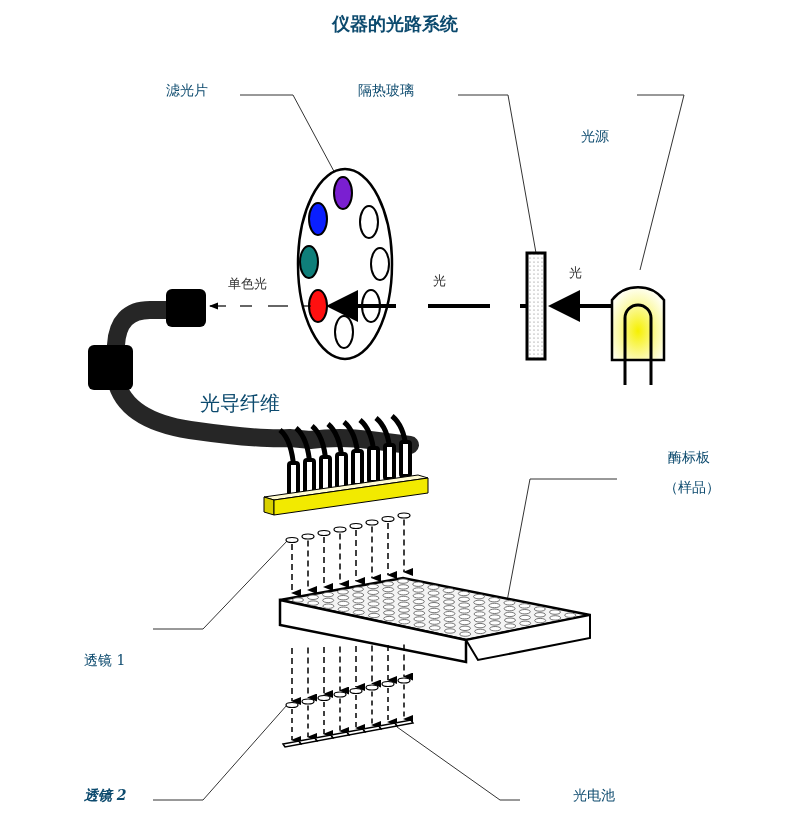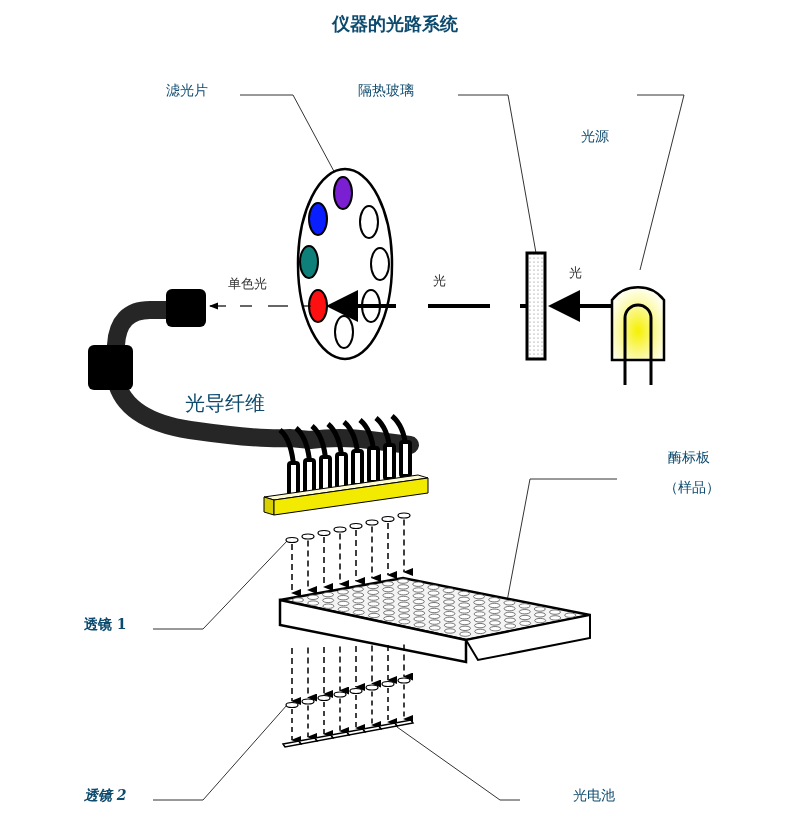--- a/index.html
+++ b/index.html
@@ -268,18 +268,18 @@
     </g>
 </svg>
 
 <div class="lbl title">仪器的光路系统</div>
 <div class="lbl big" style="left:166px;top:82px;">滤光片</div>
 <div class="lbl big" style="left:358px;top:82px;">隔热玻璃</div>
 <div class="lbl big" style="left:581px;top:82px;margin-top:46px;">光源</div>
 <div class="lbl small" style="left:228px;top:275px;">单色光</div>
 <div class="lbl small" style="left:433px;top:272px;">光</div>
 <div class="lbl small" style="left:569px;top:264px;">光</div>
-<div class="lbl big" style="left:185px;top:390px;font-size:20px;">光导纤维</div>
+<div class="lbl big" style="left:200px;top:390px;font-size:20px;">光导纤维</div>
 <div class="lbl big" style="left:632px;top:449px;margin-left:36px;">酶标板</div>
 <div class="lbl big" style="left:664px;top:479px;">（样品）</div>
-<div class="lbl big" style="left:84px;top:616px;font-weight:bold;">透镜 1</div>
+<div class="lbl big" style="left:84px;top:652px;font-weight:normal;">透镜 1</div>
 <div class="lbl big" style="left:84px;top:787px;font-weight:bold;font-style:italic;">透镜 2</div>
 <div class="lbl big" style="left:573px;top:787px;">光电池</div>
 
 </body></html>

